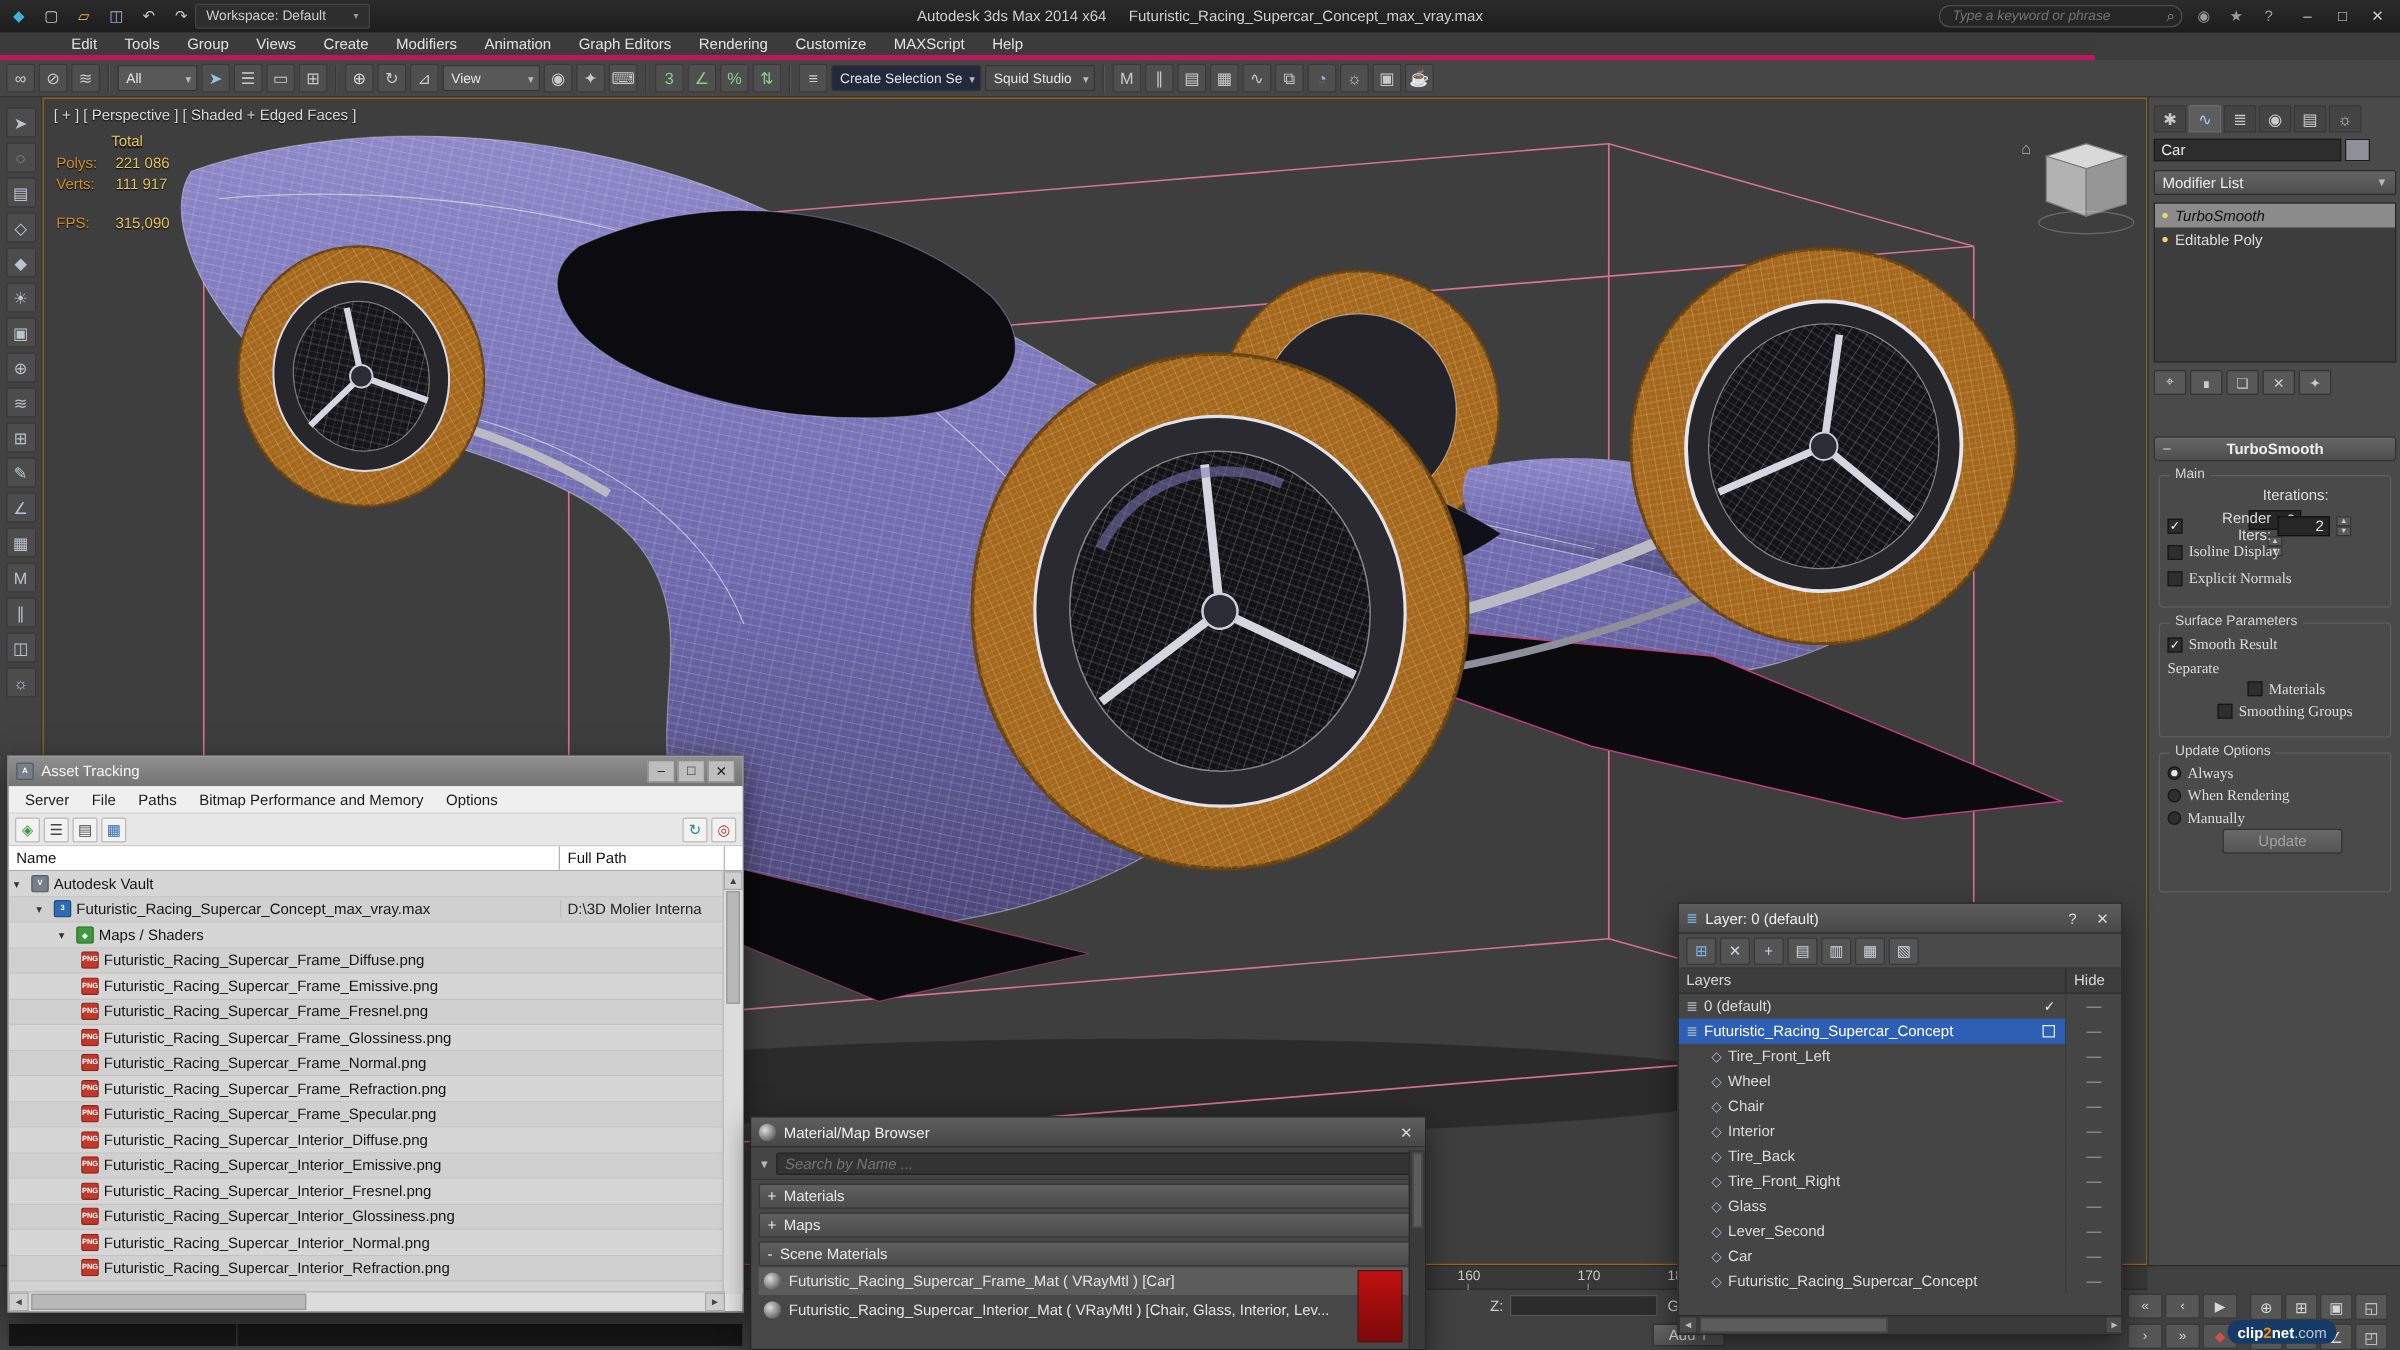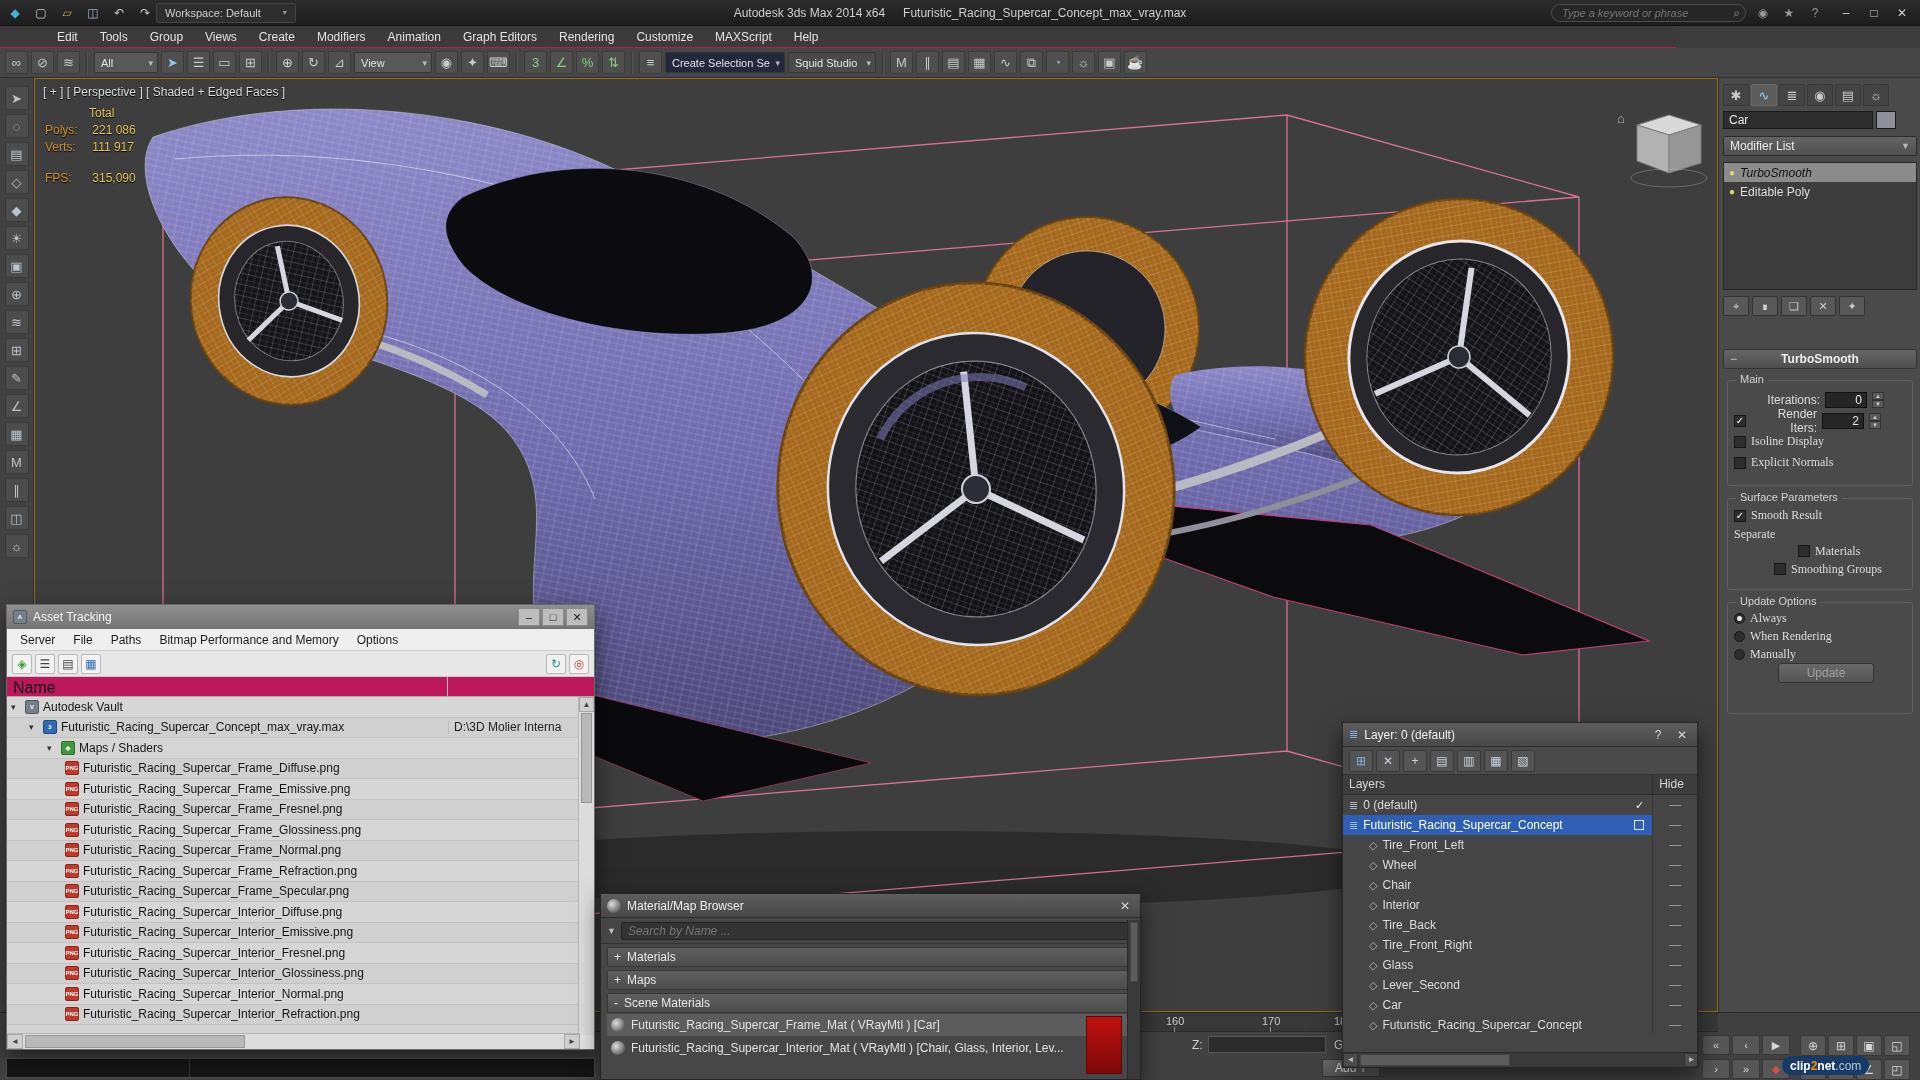--- a/index.html
+++ b/index.html
@@ -14,21 +14,21 @@
   .qa-icon { width:22px; height:20px; display:flex; align-items:center; justify-content:center; color:#c6c6c6; font-size:12px; border-radius:2px; }
   .ws-combo { display:flex; align-items:center; gap:22px; height:20px; padding:0 8px; background:#2e2e2e; border:1px solid #454545; border-radius:2px; color:#cdcdcd; font-size:11px; }
   #title-center { position:absolute; left:0; right:0; top:0; height:26px; display:flex; align-items:center; justify-content:center; gap:18px; pointer-events:none; color:#cfcfcf; font-size:12px; }
   #titlebar .tb-right { margin-left:auto; display:flex; align-items:center; gap:6px; }
   #tb-search { width:195px; height:18px; background:#262626; border:1px solid #4c4c4c; border-radius:9px; color:#bdbdbd; font-style:italic; font-size:11px; padding:0 22px 0 10px; outline:none; }
   .search-wrap { position:relative; display:flex; align-items:center; }
   .search-wrap .mag { position:absolute; right:6px; color:#8f8f8f; font-size:12px; }
   .win-btn { width:28px; height:20px; display:flex; align-items:center; justify-content:center; color:#cfcfcf; font-size:12px; }
 
   
-  #menubar { left:0; top:26px; width:1676px; height:22px; background:#3b3b3b; border-bottom:1px solid #be185d; display:flex; align-items:center; padding-left:46px; }
+  #menubar { left:0; top:26px; width:1676px; height:22px; background:#3b3b3b; border-bottom:4px solid #be185d; display:flex; align-items:center; padding-left:46px; }
   .menu-item { padding:3px 11px; color:#e3e3e3; font-size:12px; }
 
   
   #maintoolbar { left:0; top:48px; width:1920px; height:30px; background:#464646; border-bottom:1px solid #2f2f2f; display:flex; align-items:center; gap:3px; padding:0 5px; }
   .tbi { width:23px; height:23px; display:flex; align-items:center; justify-content:center; background:#4f4f4f; border:1px solid #3a3a3a; border-radius:2px; color:#c9c9c9; font-size:13px; }
   .tb-sep { width:2px; height:22px; background:#373737; border-right:1px solid #555; margin:0 3px; }
   .tb-combo { height:21px; background:#585858; border:1px solid #353535; border-radius:2px; display:flex; align-items:center; justify-content:space-between; padding:0 4px 0 6px; color:#e6e6e6; font-size:11px; gap:4px; }
   .tb-combo .car { color:#bbb; font-size:9px; }
   .tb-combo.dark { background:#23283a; color:#dfe3ee; }
   .tb-combo.flat { background:#4a4a4a; }
@@ -84,21 +84,21 @@
   
   #asset-window { left:6px; top:604px; width:589px; height:446px; background:#e4e4e4; border:1px solid #6a6a6a; color:#151515; }
   #at-title { height:24px; background:linear-gradient(#8f8f8f,#747474); display:flex; align-items:center; gap:6px; padding:0 6px; color:#f6f6f6; }
   #at-title .wbtns { margin-left:auto; display:flex; gap:2px; }
   #at-title .wb { width:22px; height:18px; display:flex; align-items:center; justify-content:center; color:#222; background:#bdbdbd; border:1px solid #8a8a8a; font-size:11px; }
   #at-menu { height:22px; background:#efefef; border-bottom:1px solid #cfcfcf; display:flex; align-items:center; padding-left:4px; }
   #at-menu span { padding:3px 9px; color:#1a1a1a; }
   #at-toolbar { height:26px; background:#e7e7e7; border-bottom:1px solid #cbcbcb; display:flex; align-items:center; gap:3px; padding:0 5px; }
   .at-ico { width:20px; height:20px; display:flex; align-items:center; justify-content:center; background:#f2f2f2; border:1px solid #b9b9b9; border-radius:2px; font-size:12px; }
   #at-toolbar .spacer { flex:1; }
-  #at-header { height:20px; display:flex; background:#be185d; border-bottom:1px solid #a9a9a9; font-size:16px;flex-direction:column; }
+  #at-header { height:20px; display:flex; background:#ffffff; border-bottom:1px solid #a9a9a9; font-size:12px; }
   #at-header .hc { padding:2px 6px; border-right:1px solid #b5b5b5; color:#111; }
   #at-rows { position:relative; height:338px; background:#d2d2d2; overflow:hidden; }
   .at-row { height:20.5px; display:flex; align-items:center; border-bottom:1px solid #c3c3c3; background:#d6d6d6; }
   .at-row:nth-child(even) { background:#d0d0d0; }
   .at-name { width:441px; display:flex; align-items:center; gap:4px; overflow:hidden; white-space:nowrap; }
   .at-path { width:132px; border-left:1px solid #bdbdbd; padding-left:5px; overflow:hidden; white-space:nowrap; color:#222; }
   .chip { width:14px; height:14px; border-radius:2px; display:inline-flex; align-items:center; justify-content:center; color:#fff; font-size:6px; font-weight:bold; flex:none; }
   .chip.png { background:#c0392b; border:1px solid #8e2318; }
   .chip.max { background:#2f6bb2; border:1px solid #1d4a80; }
   .chip.maps { background:#3f9a3f; border:1px solid #2a6e2a; }
@@ -436,21 +436,21 @@
         <span class="stb">✕</span>
         <span class="stb">✦</span>
       </div>
     <div class="rollout">
       <span class="minus">−</span>
       <span>TurboSmooth</span>
     </div>
 
     <div class="group" style="top:302px; height:106px;">
       <span class="gtitle">Main</span>
-      <div class="cprow" style="margin-top:8px;">
+      <div class="cprow" style="margin-top:8px;flex-direction:column;">
         <span class="rlab">Iterations:</span>
         <span class="numfield">0</span>
         <span class="spinner">
             <span>▲</span>
             <span>▼</span>
           </span>
       </div>
       <div class="cprow">
         <span class="cb">✓</span>
         <span class="rlab" style="width:66px;">Render Iters:</span>

